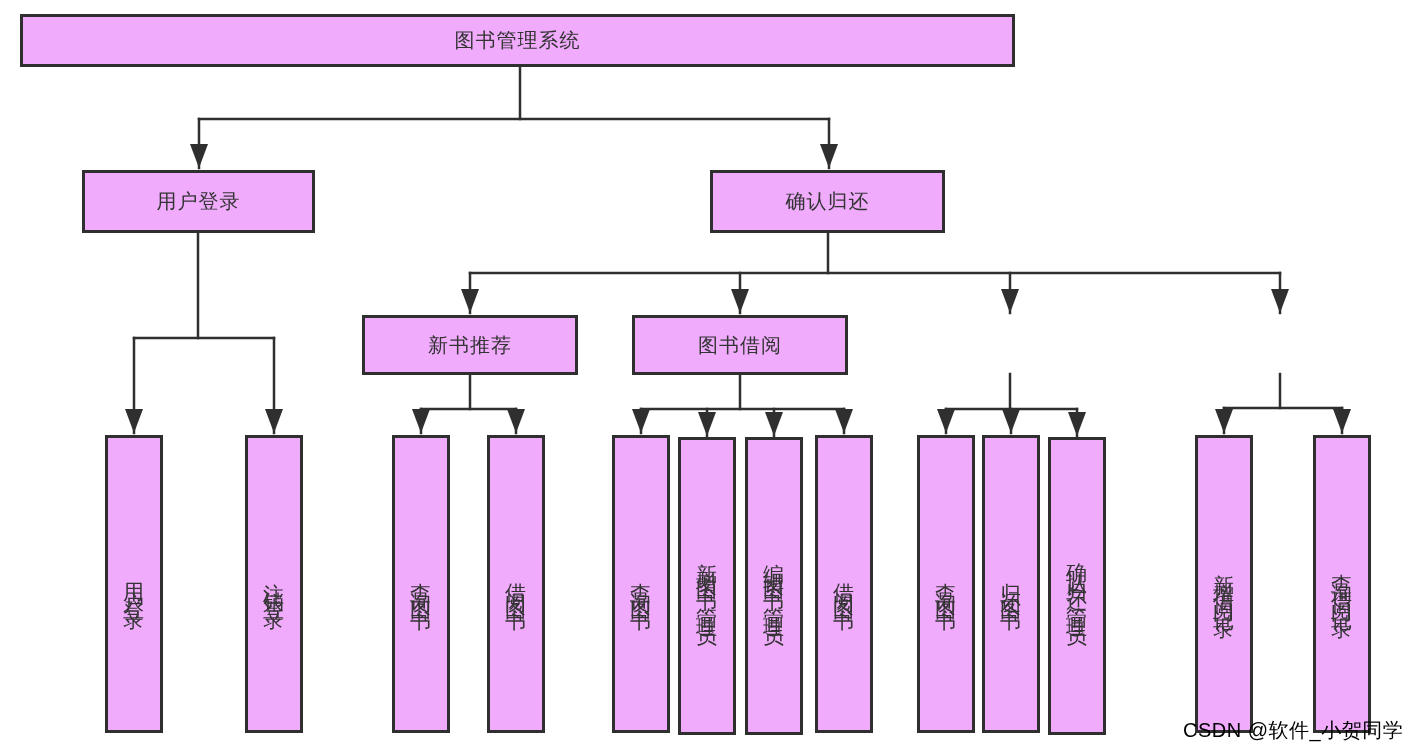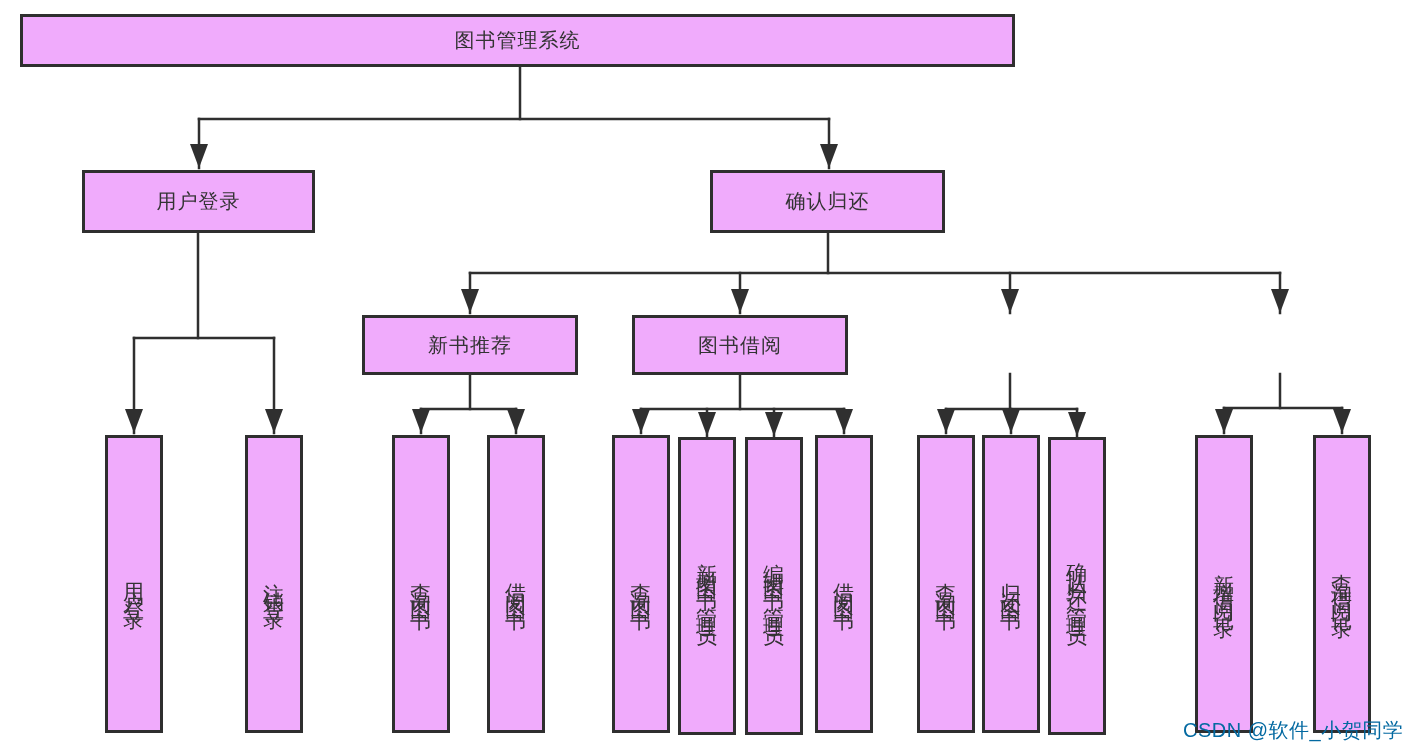--- a/index.html
+++ b/index.html
@@ -41,21 +41,21 @@
     letter-spacing: 9px;
     color: #333333;
     line-height: 1;
   }
   .watermark {
     position: absolute;
     left: 1183px;
     top: 717px;
     z-index: 3;
     font-size: 20px;
-    color: #0369a1;
+    color: #000000;
     white-space: nowrap;
     letter-spacing: 0.5px;
   }
 </style>
 </head>
 <body>
 
 <div class="stage">
 
   <svg class="wires" viewBox="0 0 1405 747" xmlns="http://www.w3.org/2000/svg">

